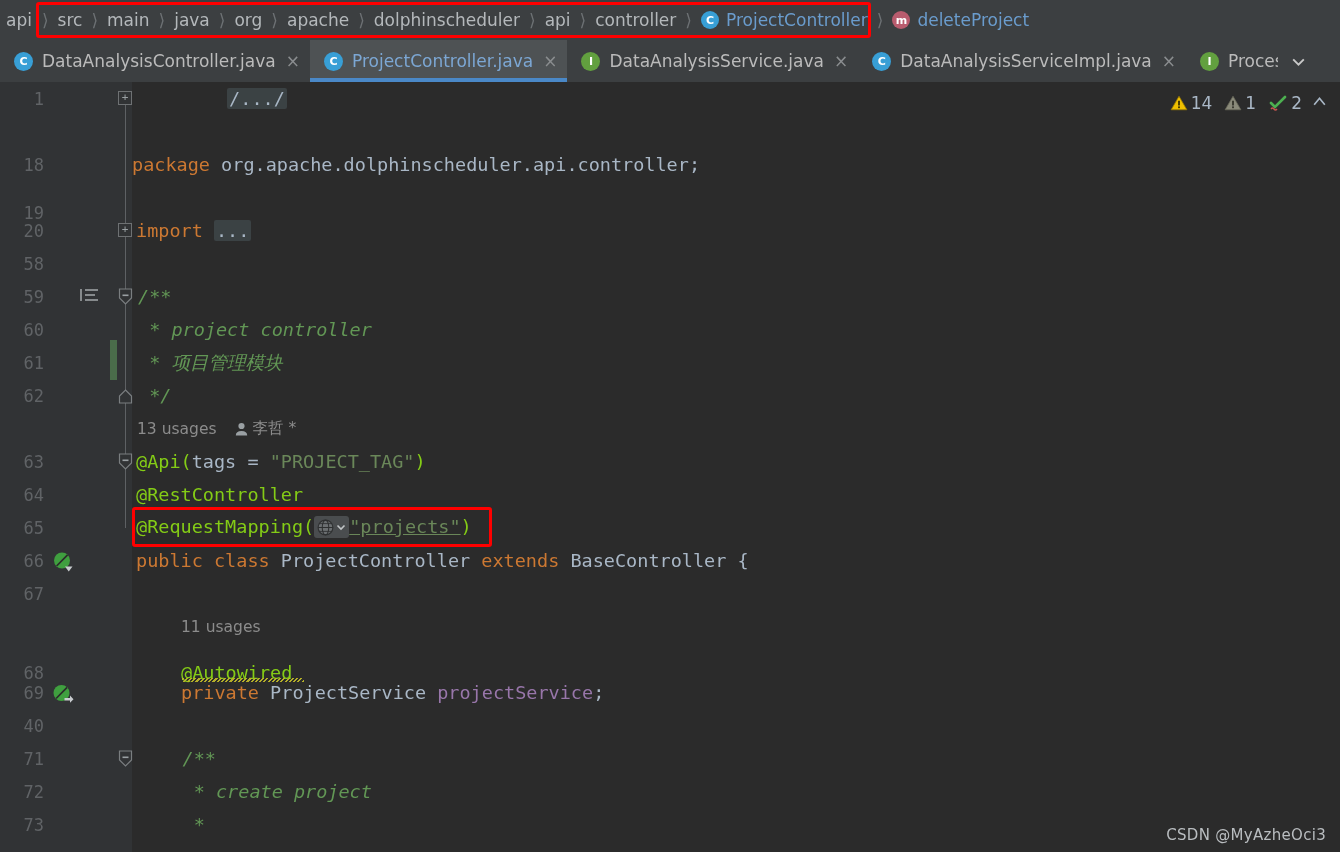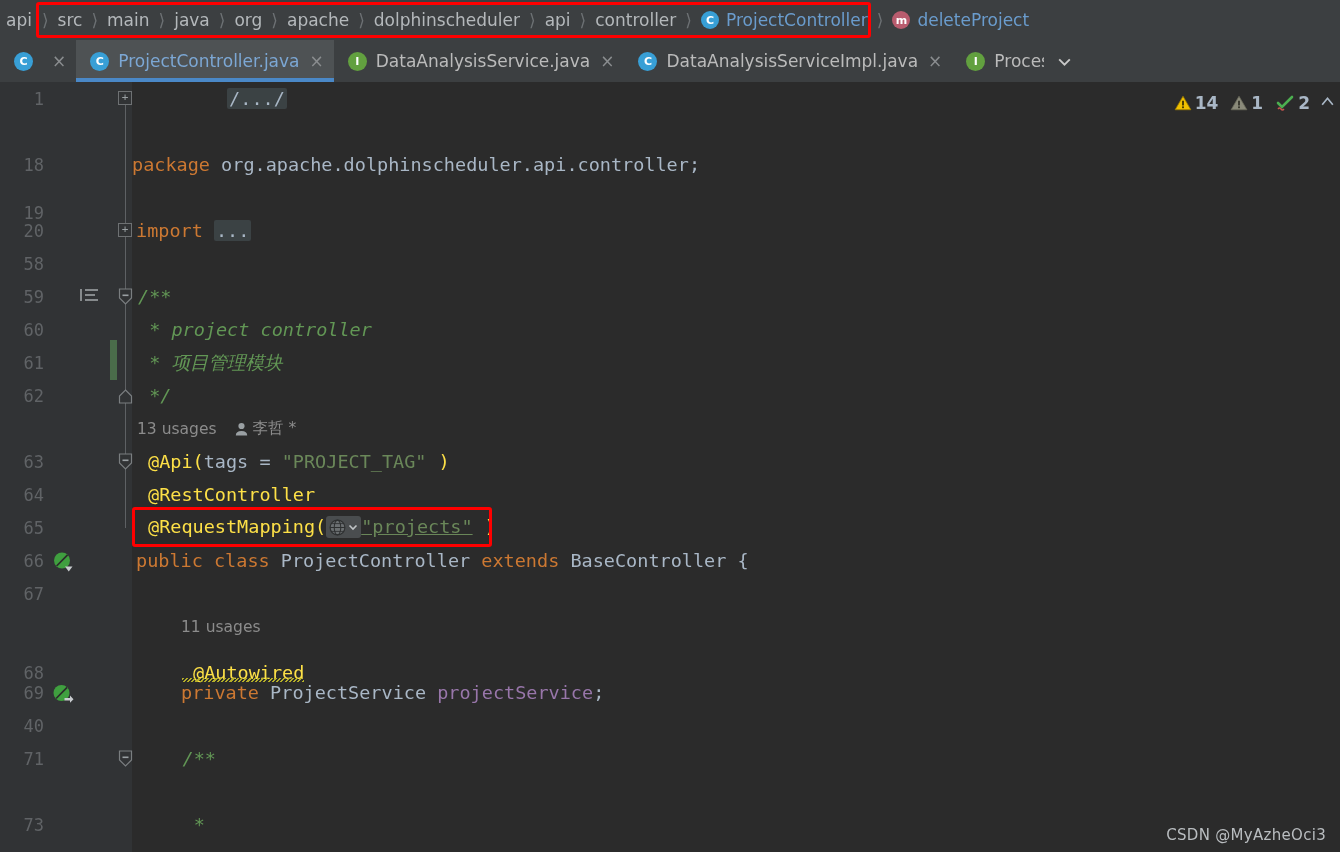--- a/index.html
+++ b/index.html
@@ -100,21 +100,21 @@
   }
   .inlay{
     position:absolute;left:132px;
     font-family:"DejaVu Sans","Liberation Sans",sans-serif;
     font-size:15.5px;color:#8c8c8c;white-space:pre;
   }
 
   
   .kw{color:#cc7832;}
   .id{color:#a9b7c6;}
-  .anno{color:#fde047;margin-left:12px;}
+  .anno{color:#84cc16;}
   .str{color:#6a8759;}
   .cmt{color:#629755;font-style:italic;}
   .fld{color:#9876aa;}
   .punc{color:#a9b7c6;}
   .op{color:#a9b7c6;}
   .str-link{color:#6a8759;text-decoration:underline;}
 
   
   .fold-chip{
     background:#3b4244;color:#a9b7c6;border-radius:2px;padding:0 2px;
@@ -153,24 +153,24 @@
 
   
   .globe-badge{
     display:inline-flex;align-items:center;justify-content:center;
     background:#4a4d4f;border-radius:3px;padding:0 2px;height:22px;
     vertical-align:middle;position:relative;top:-1px;
   }
 
   
   .inspect{
-    position:absolute;right:4px;top:8px;height:26px;
+    position:absolute;right:12px;top:8px;height:26px;
     display:flex;align-items:center;gap:4px;
     font-family:"DejaVu Sans","Liberation Sans",sans-serif;
-    font-size:17px;color:#a9b7c6;font-weight:bold;
+    font-size:17px;color:#a9b7c6;
   }
   .insp-item{display:flex;align-items:center;gap:3px;}
   .insp-count{color:#a9b7c6;font-size:17px;}
   .insp-chevron{color:#a9b7c6;font-size:14px;margin-left:5px;}
 
   
   .watermark{
     position:absolute;right:14px;bottom:8px;
     font-family:"DejaVu Sans","Liberation Sans",sans-serif;
     font-size:15px;color:#b9bdc0;letter-spacing:.3px;
@@ -236,20 +236,21 @@
       <span class="bc-icon ic-method">m</span>
       <span>deleteProject</span>
     </span>
 
     <div class="bc-highlight"></div>
   </div>
 
   <div class="tab-bar">
     <div class="tab">
       <span class="tab-icon ic-class">C</span>
+      <span>DataAnalysisController.java</span>
       <span class="tab-close">×</span>
     </div>
 
     <div class="tab active">
       <span class="tab-icon ic-class">C</span>
       <span>ProjectController.java</span>
       <span class="tab-close">×</span>
     </div>
 
     <div class="tab">
@@ -470,20 +471,24 @@
       <span class="lnum">71</span>
       <span class="fold-arrow" style="top:8px;">
         <svg width="15" height="17" viewBox="0 0 15 17">
           <path d="M1.5 1 H13.5 V10 L7.5 16 L1.5 10 Z" fill="#313335" stroke="#7a7e80" stroke-width="1.2"></path>
           <rect x="4.5" y="6.5" width="6" height="1.6" fill="#9aa0a3"></rect>
         </svg>
       </span>
       <span class="code" style="left:138px;"><span class="cmt">    /**</span></span>
     </div>
 
+    <div class="row" style="top:693px;">
+      <span class="lnum">72</span>
+      <span class="code" style="left:138px;"><span class="cmt">     * create project</span></span>
+    </div>
 
     <div class="row" style="top:726px;">
       <span class="lnum">73</span>
       <span class="code" style="left:138px;"><span class="cmt">     *</span></span>
     </div>
 
     <div class="code-highlight"></div>
   </div>
 
   <div class="watermark">CSDN @MyAzheOci3</div>

